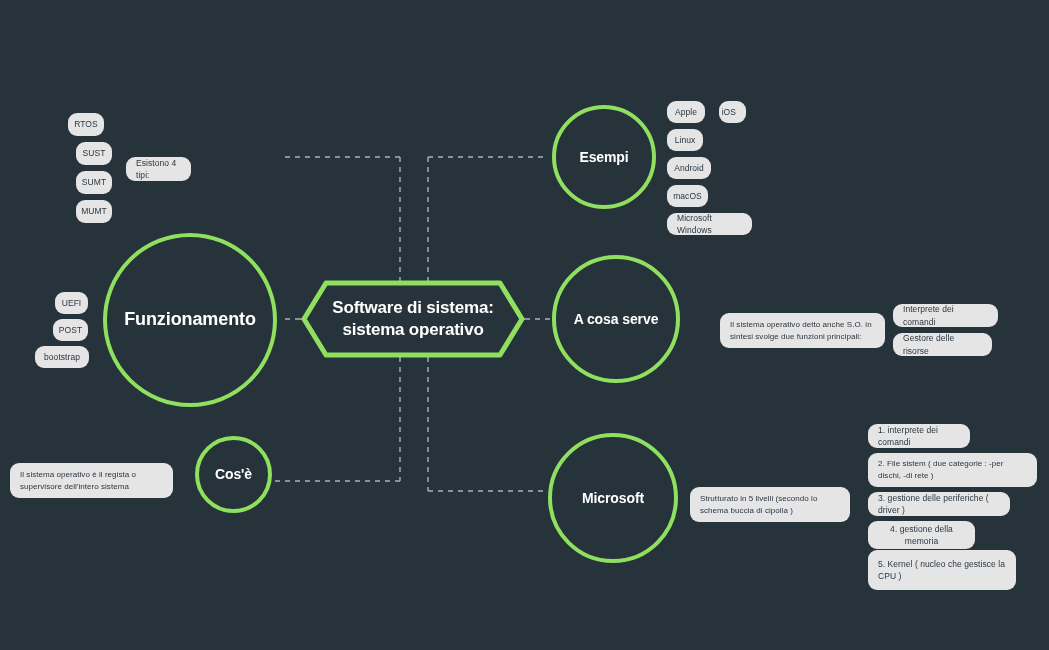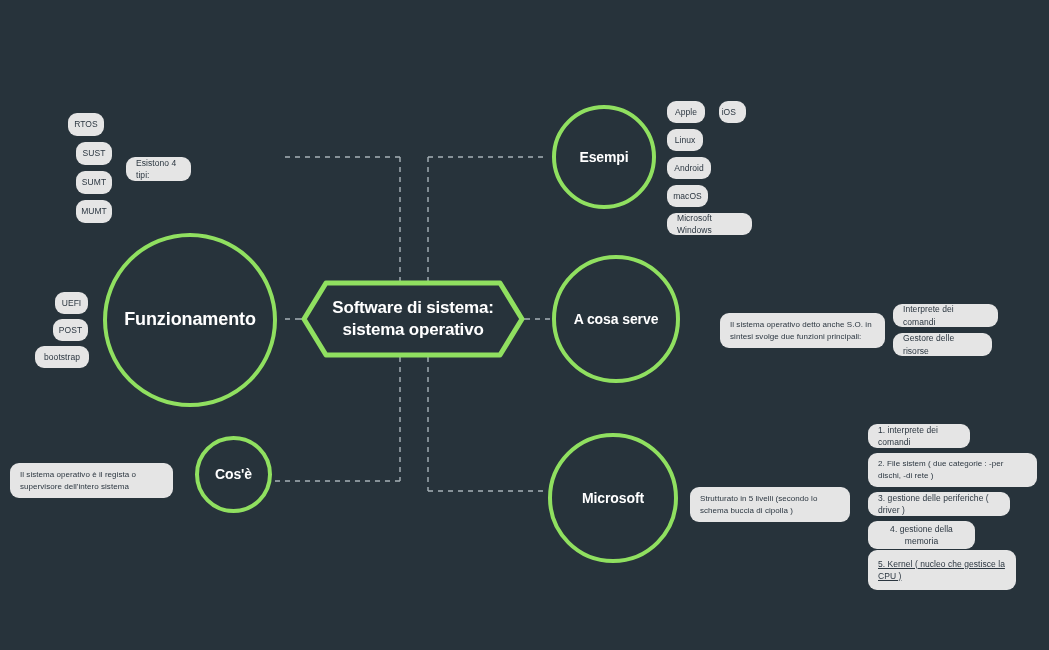--- a/index.html
+++ b/index.html
@@ -201,17 +201,17 @@
   </div>
   <div class="chip wide" style="left:868px; top:441px; width:169px; height:34px;">
     <span>2. File sistem ( due categorie : -per dischi, -di rete )</span>
   </div>
   <div class="chip" style="left:868px; top:480px; width:142px; height:24px;">
     <span>3. gestione delle periferiche ( driver )</span>
   </div>
   <div class="chip" style="left:868px; top:509px; width:107px; height:28px;text-align:center;">
     <span>4. gestione della memoria</span>
   </div>
-  <div class="chip" style="left:868px; top:538px; width:148px; height:40px;text-decoration:underline;">
+  <div class="chip" style="left:868px; top:538px; width:148px; height:40px;">
     <span>5. Kernel ( nucleo che gestisce la CPU )</span>
   </div>
 
 </div>
 
 </body></html>

